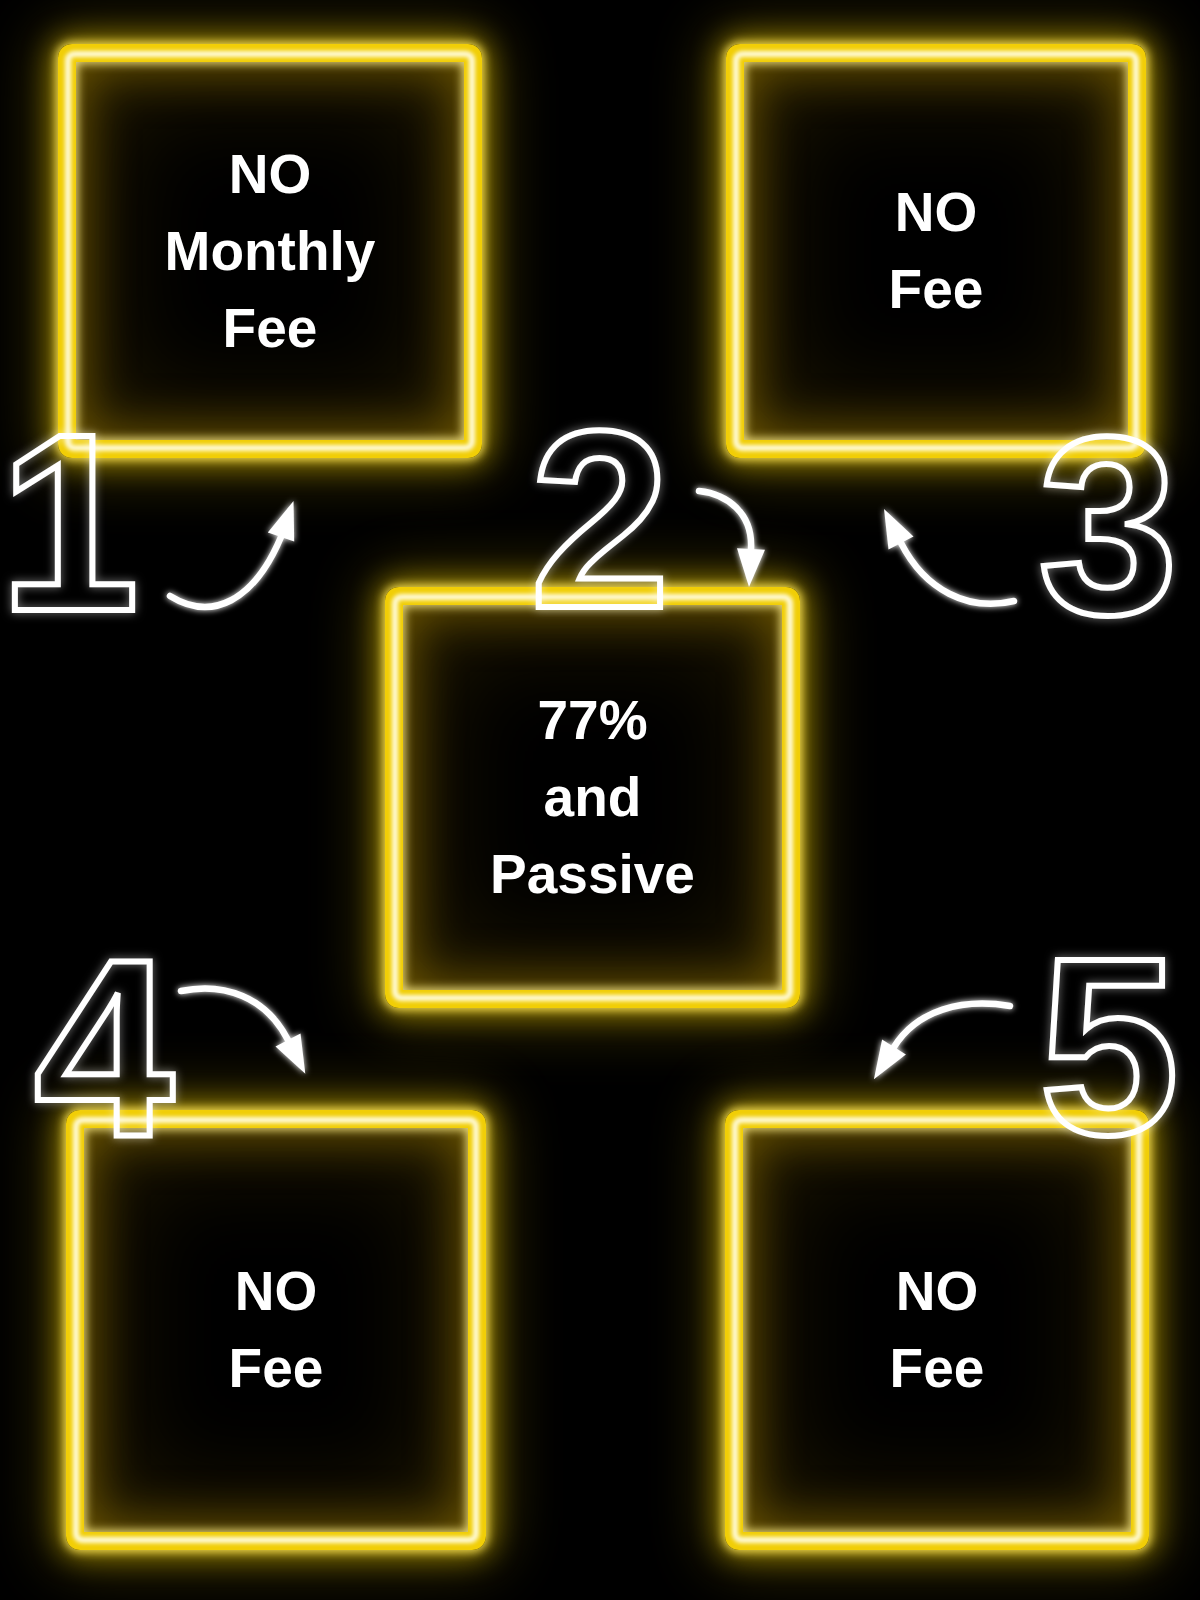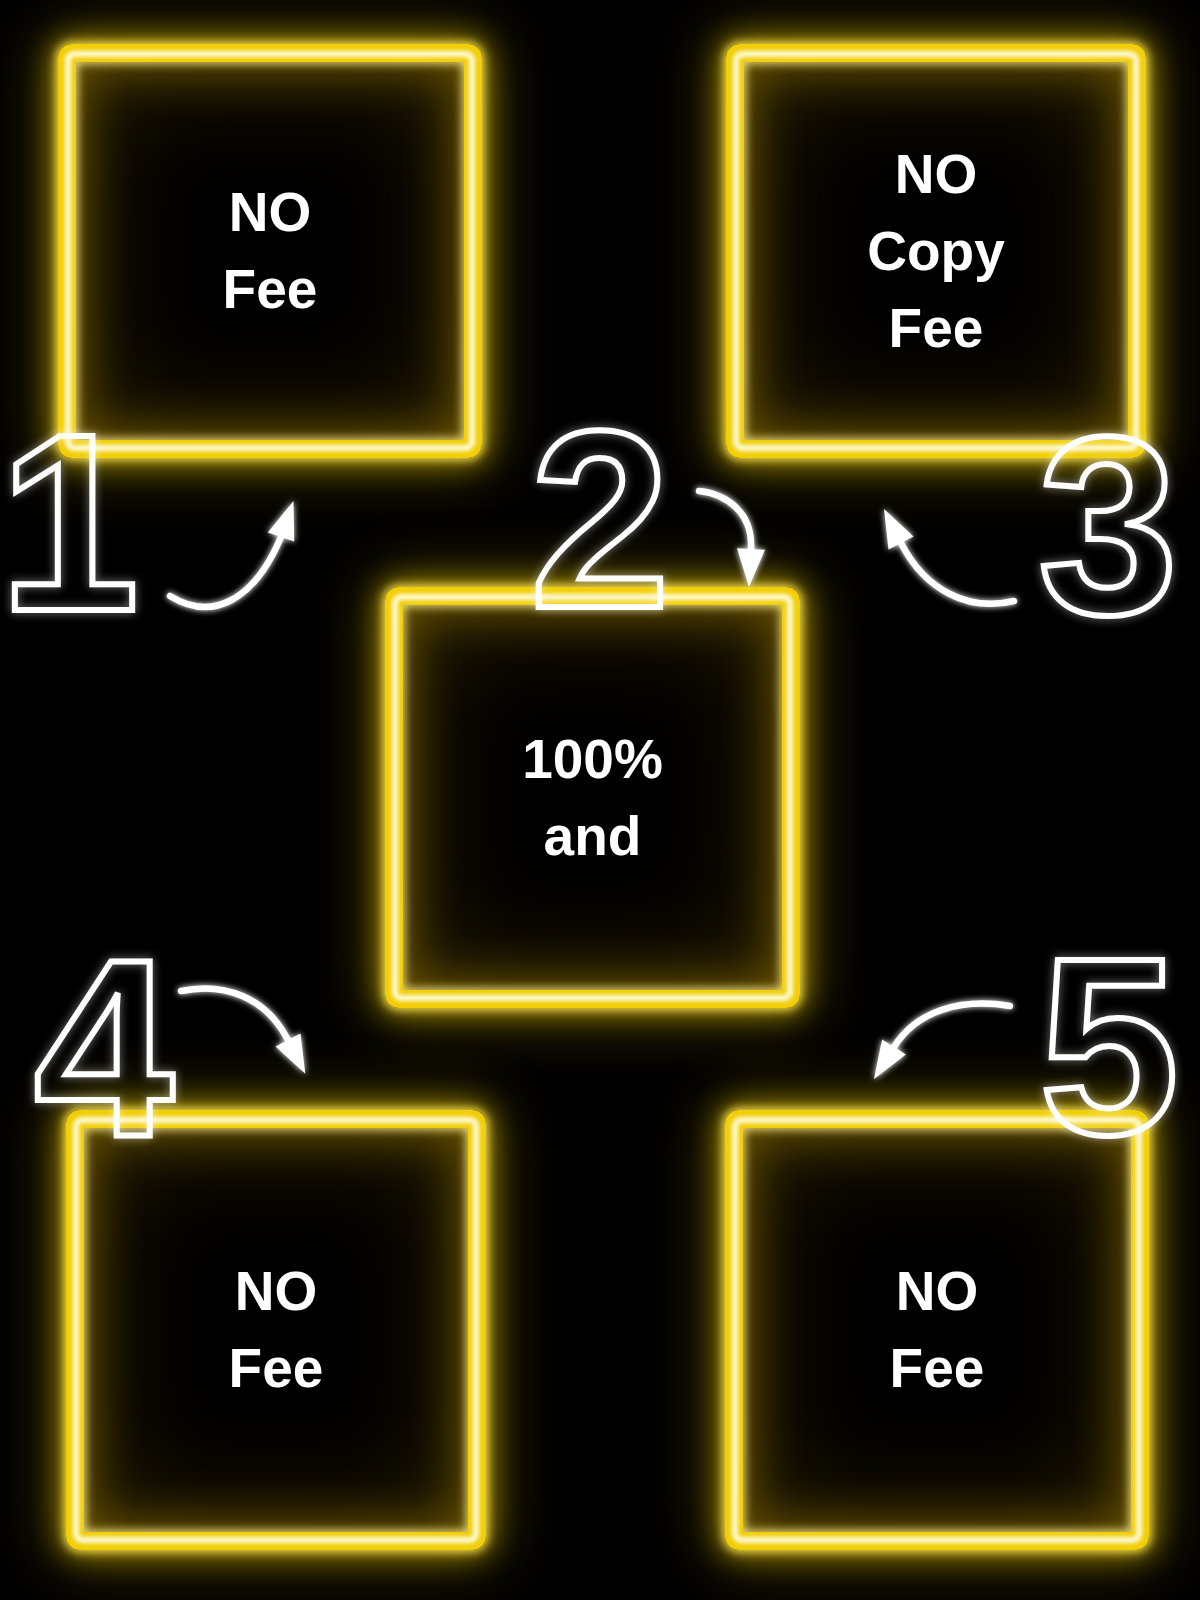--- a/index.html
+++ b/index.html
@@ -106,39 +106,40 @@
 </head>
 <body>
 
 <div class="canvas">
 
   <div class="frame" id="box1">
     <div class="tube"></div>
     <div class="core"></div>
     <div class="label">
       <span>NO</span>
+      <span>Monthly</span>
       <span>Fee</span>
     </div>
   </div>
 
   <div class="frame" id="box2">
     <div class="tube"></div>
     <div class="core"></div>
     <div class="label">
-      <span>100%</span>
+      <span>77%</span>
       <span>and</span>
+      <span>Passive</span>
     </div>
   </div>
 
   <div class="frame" id="box3">
     <div class="tube"></div>
     <div class="core"></div>
     <div class="label">
       <span>NO</span>
-      <span>Copy</span>
       <span>Fee</span>
     </div>
   </div>
 
   <div class="frame" id="box4">
     <div class="tube"></div>
     <div class="core"></div>
     <div class="label">
       <span>NO</span>
       <span>Fee</span>

